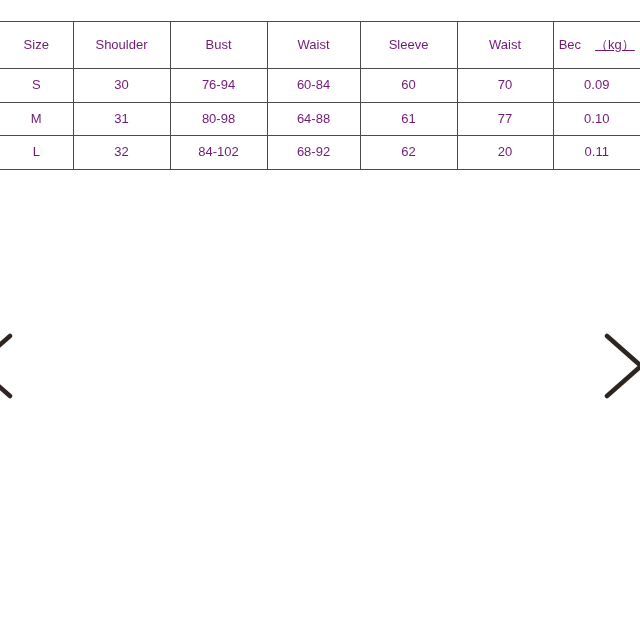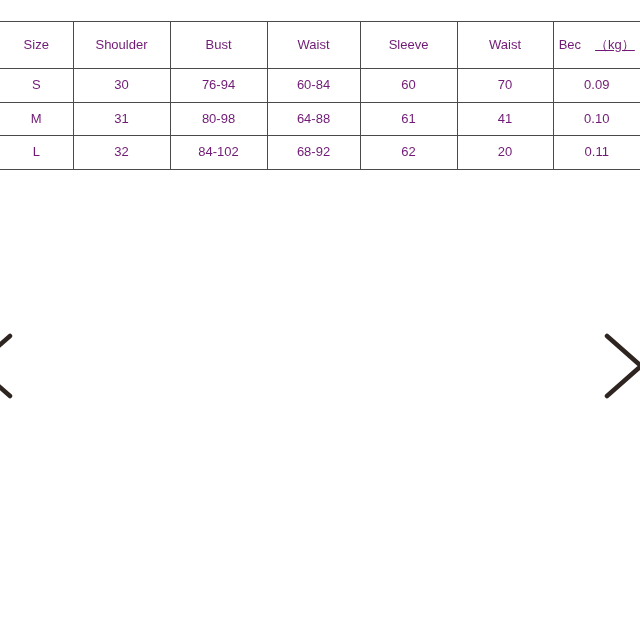--- a/index.html
+++ b/index.html
@@ -158,21 +158,21 @@
           <td>70</td>
           <td class="col-last">0.09</td>
         </tr>
 
         <tr class="data-row">
           <td>M</td>
           <td>31</td>
           <td>80-98</td>
           <td>64-88</td>
           <td>61</td>
-          <td>41</td>
+          <td>77</td>
           <td class="col-last">0.10</td>
         </tr>
 
         <tr class="data-row">
           <td>L</td>
           <td>32</td>
           <td>84-102</td>
           <td>68-92</td>
           <td>62</td>
           <td>20</td>

